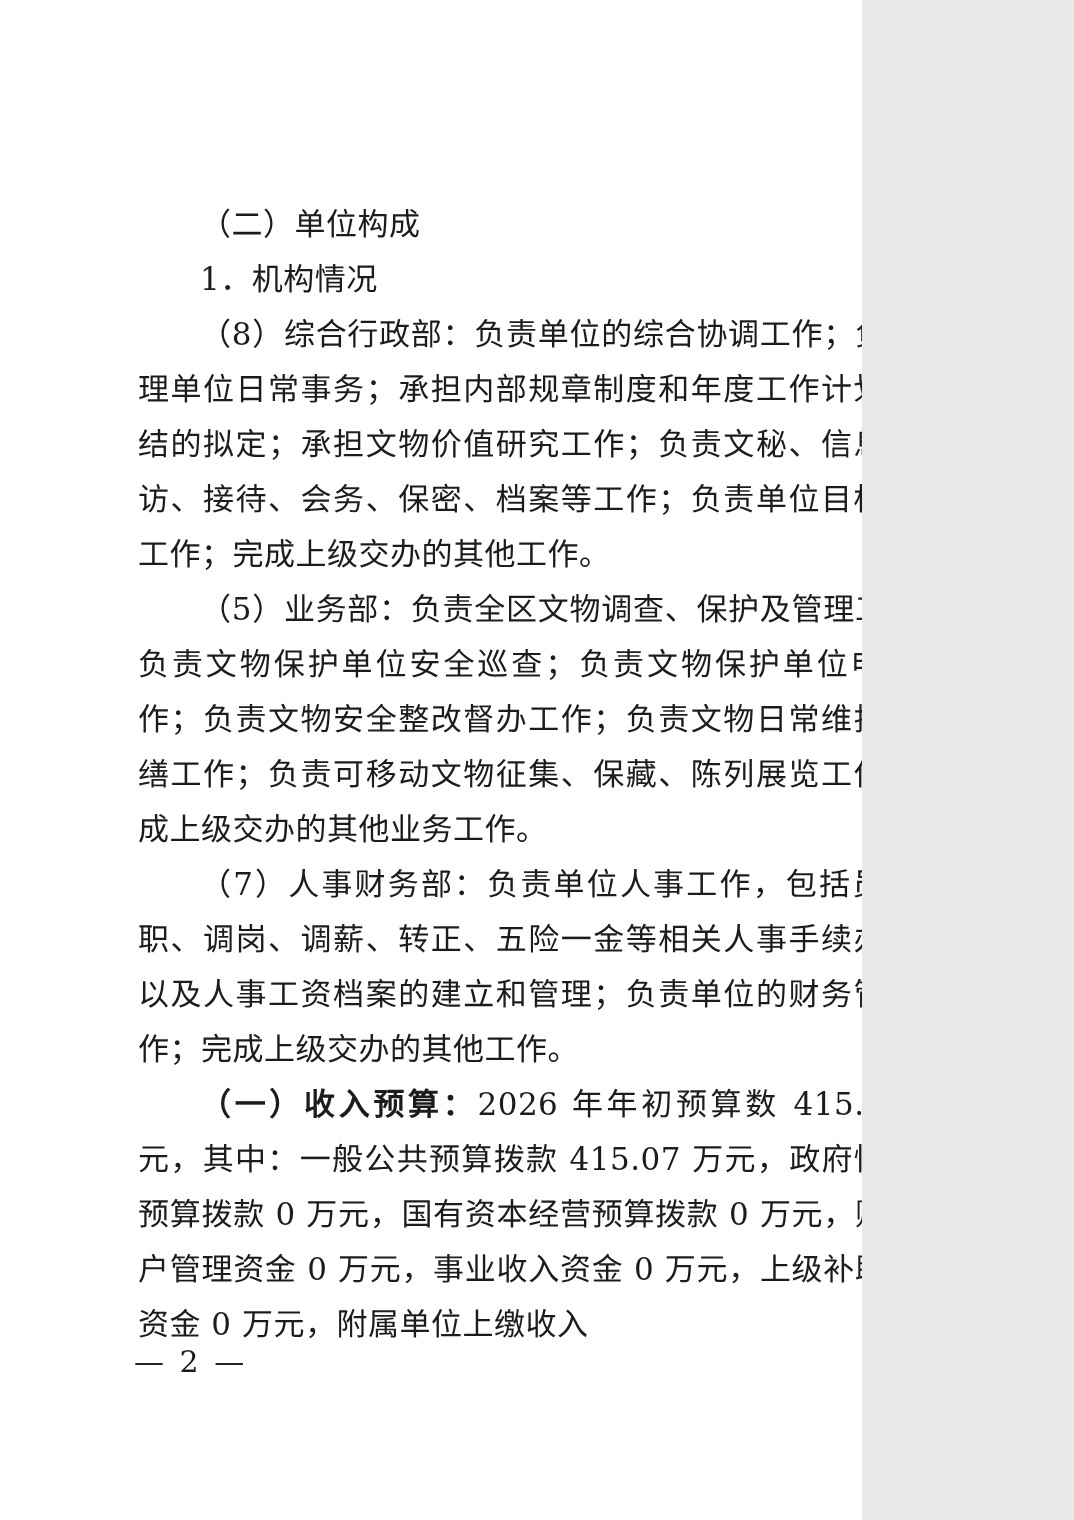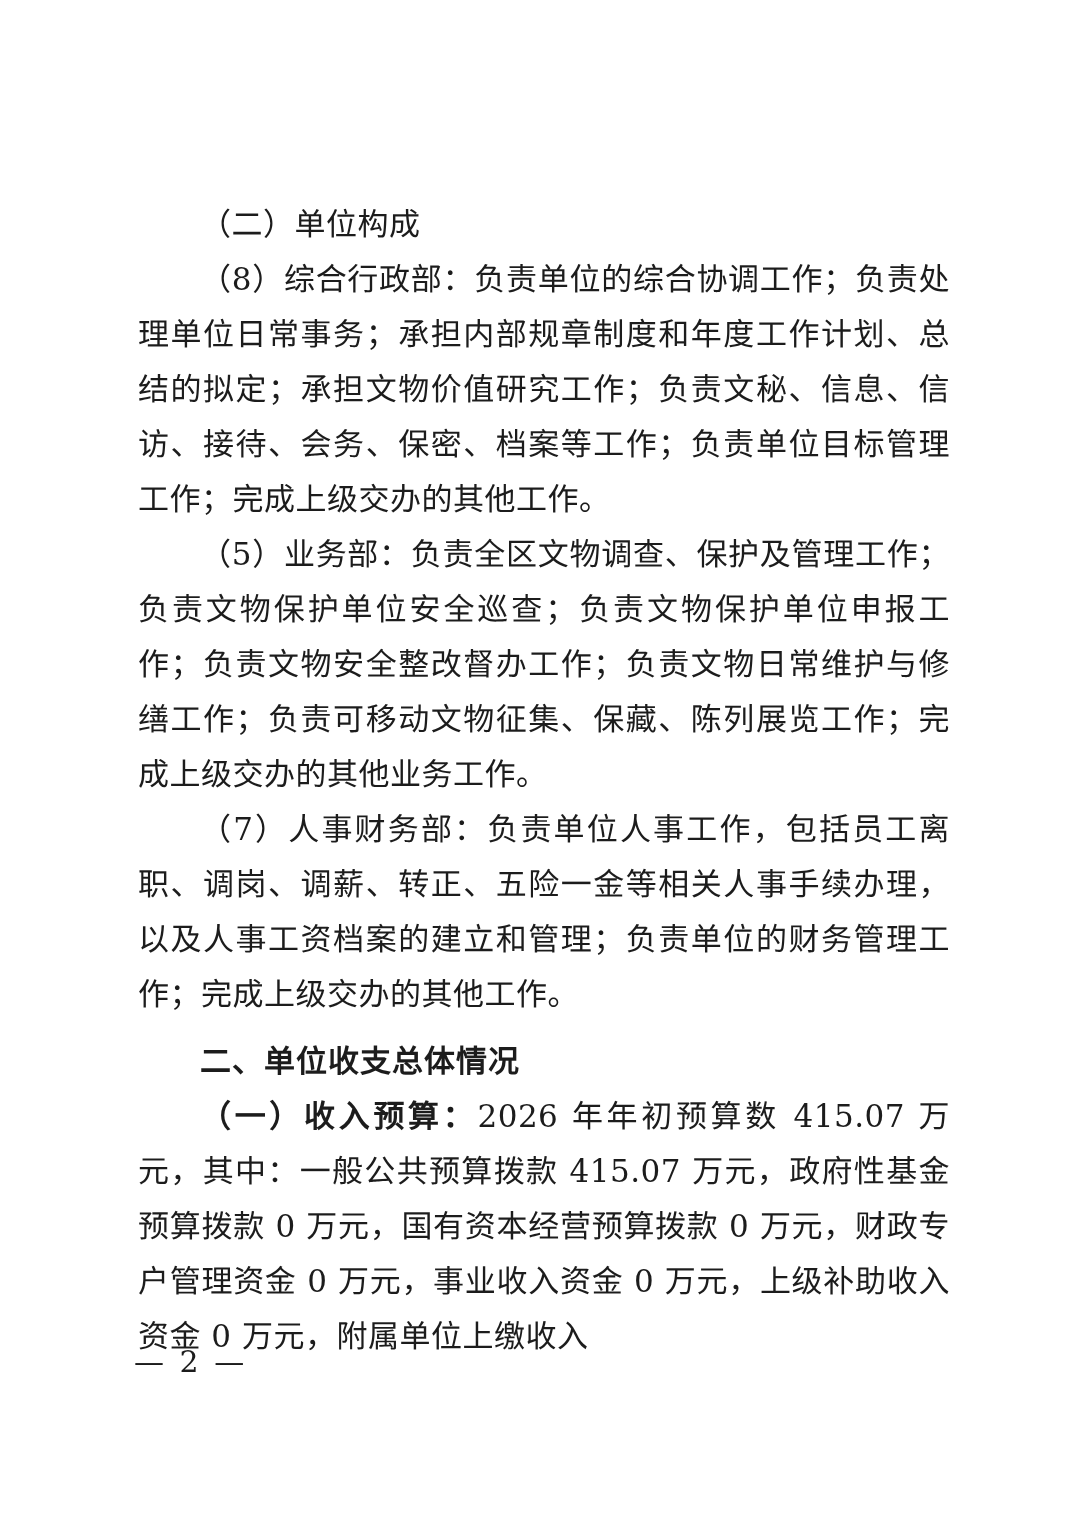--- a/index.html
+++ b/index.html
@@ -2,21 +2,21 @@
 <html lang="zh-CN" style="--paper: #ffffff; --text: #1c1c1c;"><head>
 <meta charset="utf-8">
 <style>
   html, body {
     margin: 0;
     padding: 0;
     background: #e8e8e8;
   }
   .page {
     position: relative;
-    width: 1074px;
+    width: 862px;
     height: 1520px;
     margin: 0;
     background: var(--paper, #ffffff);
     color: var(--text, #1c1c1c);
     font-family: "DejaVu Serif", "Liberation Serif", serif;
     overflow: hidden;
   }
   .doc-body {
     position: absolute;
     left: 138px;
@@ -56,22 +56,22 @@
     letter-spacing: 3px;
     color: var(--text, #1c1c1c);
   }
 </style>
 </head>
 <body>
 
 <div class="page">
   <main class="doc-body" id="doc-body">
       <p class="doc-line subheading"><span class="seg">（二）单位构成</span></p>
+      <p class="doc-line subheading"><span class="seg">1．机构情况</span></p>
       <p class="doc-line paragraph"><span class="seg">（8）综合行政部：负责单位的综合协调工作；负责处理单位日常事务；承担内部规章制度和年度工作计划、总结的拟定；承担文物价值研究工作；负责文秘、信息、信访、接待、会务、保密、档案等工作；负责单位目标管理工作；完成上级交办的其他工作。</span></p>
       <p class="doc-line paragraph"><span class="seg">（5）业务部：负责全区文物调查、保护及管理工作；负责文物保护单位安全巡查；负责文物保护单位申报工作；负责文物安全整改督办工作；负责文物日常维护与修缮工作；负责可移动文物征集、保藏、陈列展览工作；完成上级交办的其他业务工作。</span></p>
       <p class="doc-line paragraph"><span class="seg">（7）人事财务部：负责单位人事工作，包括员工离职、调岗、调薪、转正、五险一金等相关人事手续办理，以及人事工资档案的建立和管理；负责单位的财务管理工作；完成上级交办的其他工作。</span></p>
-      <p class="doc-line heading"><span class="seg bold">二、单位收支总体情况</span></p>
       <p class="doc-line paragraph"><span class="seg bold">（一）收入预算：</span><span class="seg">2026 年年初预算数 415.07 万元，其中：一般公共预算拨款 415.07 万元，政府性基金预算拨款 0 万元，国有资本经营预算拨款 0 万元，财政专户管理资金 0 万元，事业收入资金 0 万元，上级补助收入资金 0 万元，附属单位上缴收入</span></p>
     </main>
   <footer class="page-footer">
     <span>— 2 —</span>
   </footer>
 </div>
 
 </body></html>

